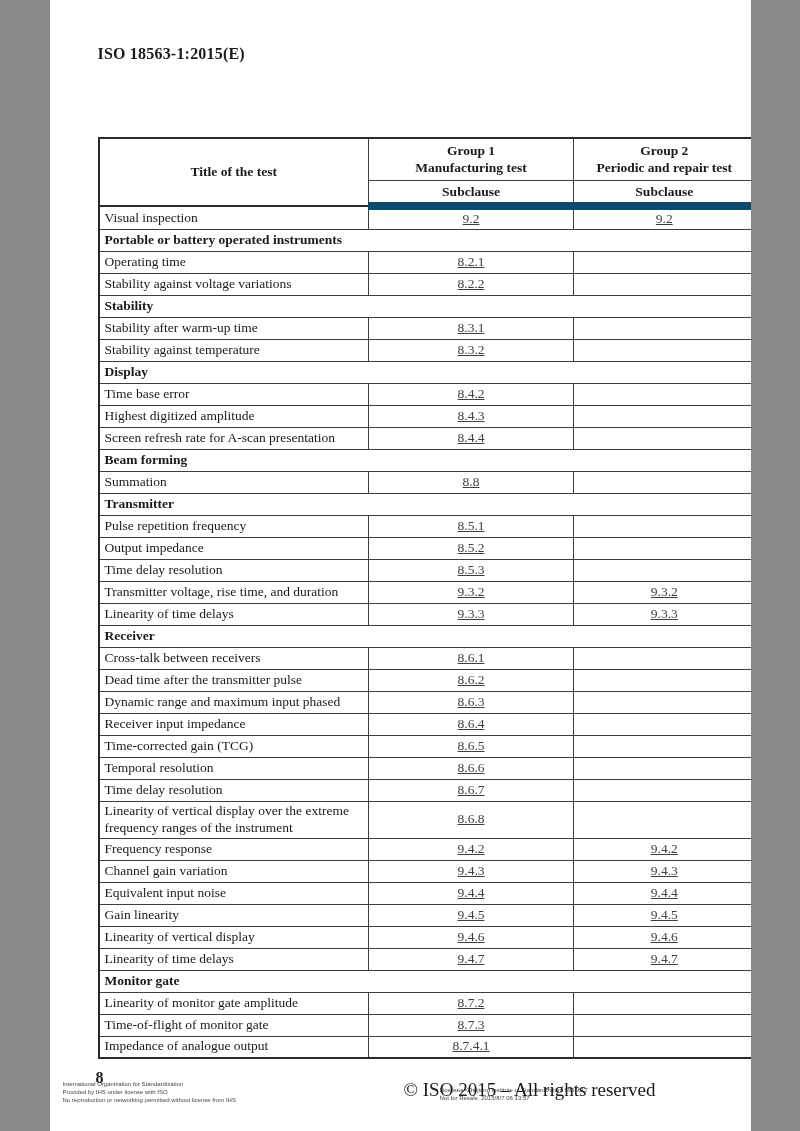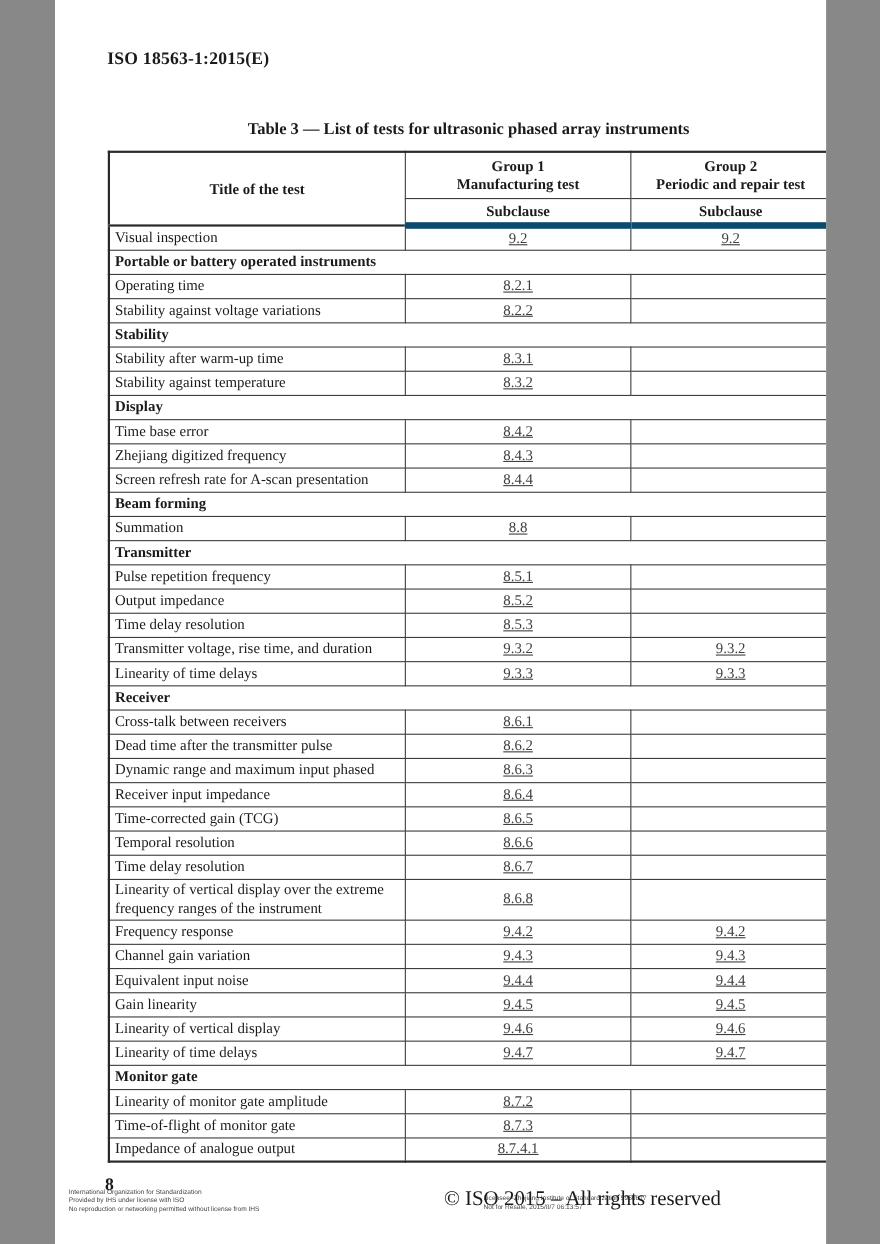--- a/index.html
+++ b/index.html
@@ -46,21 +46,21 @@
     vertical-align: middle;
   }
   table.tests-table { border: 2px solid #2a2a2a; }
   thead th {
     font-weight: bold;
     text-align: center;
     padding: 2px 4px;
     line-height: 1.3;
   }
   thead tr.group-row th { height: 42px; }
-  thead tr.sub-row th { height: 21px; border-bottom: 6px solid #0c4a6e; }
+  thead tr.sub-row th { height: 21px; border-bottom: 8px solid #0c4a6e; }
   thead th.th-title { border-bottom: 2px solid #2a2a2a; }
   tbody td { height: 22px; padding: 1px 5px; line-height: 1.25; }
   td.title-cell { text-align: left; }
   td.ref-cell { text-align: center; }
   td.section-cell { font-weight: bold; text-align: left; }
   a.xref {
     color: #404040;
     text-decoration: underline;
     cursor: pointer;
   }
@@ -97,21 +97,20 @@
     color: #1a1a1a;
   }
 </style>
 </head>
 <body>
 
 <div class="page">
 
   <div class="doc-ref">ISO 18563-1:2015(E)</div>
 
-  <div class="table-title">Table 3 — List of tests for ultrasonic phased array instruments</div>
 
   <table class="tests-table">
     <colgroup>
       <col style="width:270px">
       <col style="width:205px">
       <col style="width:182px">
     </colgroup>
     <thead>
       <tr class="group-row">
         <th rowspan="2" class="th-title">Title of the test</th>
@@ -163,21 +162,21 @@
         </tr>
         <tr>
           <td colspan="3" class="section-cell">Display</td>
         </tr>
         <tr>
           <td class="title-cell">Time base error</td>
           <td class="ref-cell"><a class="xref">8.4.2</a></td>
           <td class="ref-cell"></td>
         </tr>
         <tr>
-          <td class="title-cell">Zhejiang digitized frequency</td>
+          <td class="title-cell">Highest digitized amplitude</td>
           <td class="ref-cell"><a class="xref">8.4.3</a></td>
           <td class="ref-cell"></td>
         </tr>
         <tr>
           <td class="title-cell">Screen refresh rate for A-scan presentation</td>
           <td class="ref-cell"><a class="xref">8.4.4</a></td>
           <td class="ref-cell"></td>
         </tr>
         <tr>
           <td colspan="3" class="section-cell">Beam forming</td>

